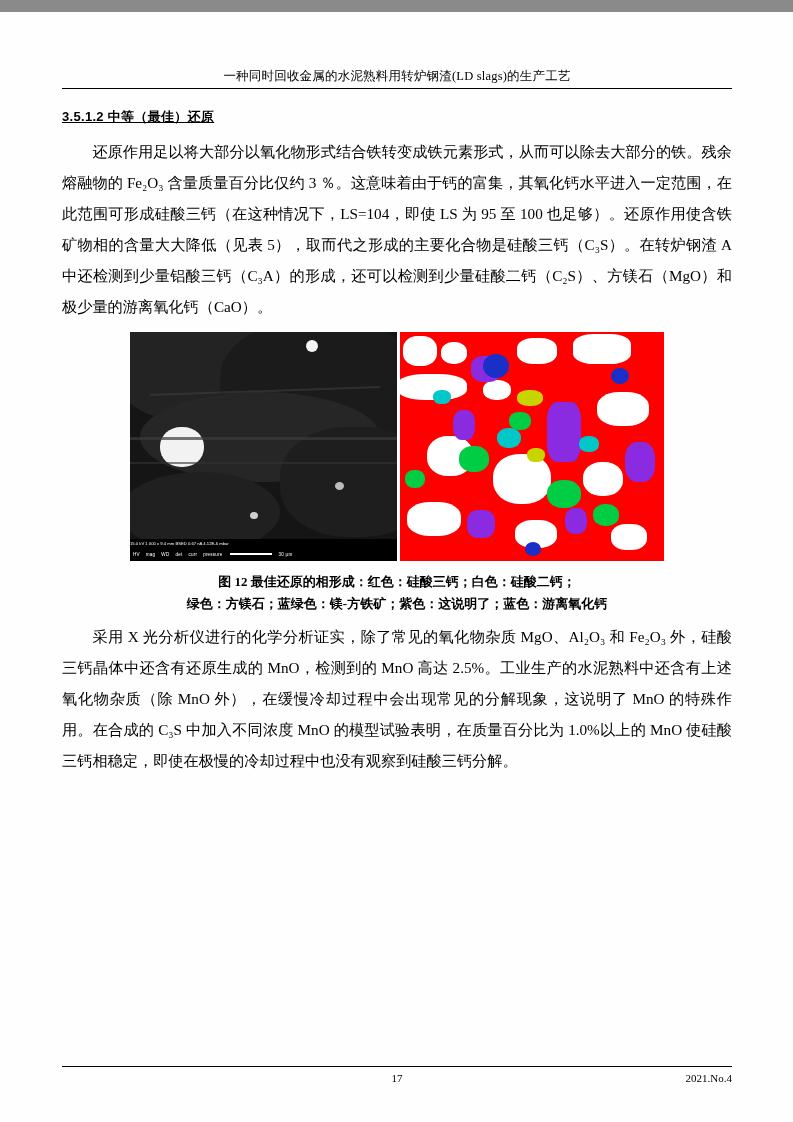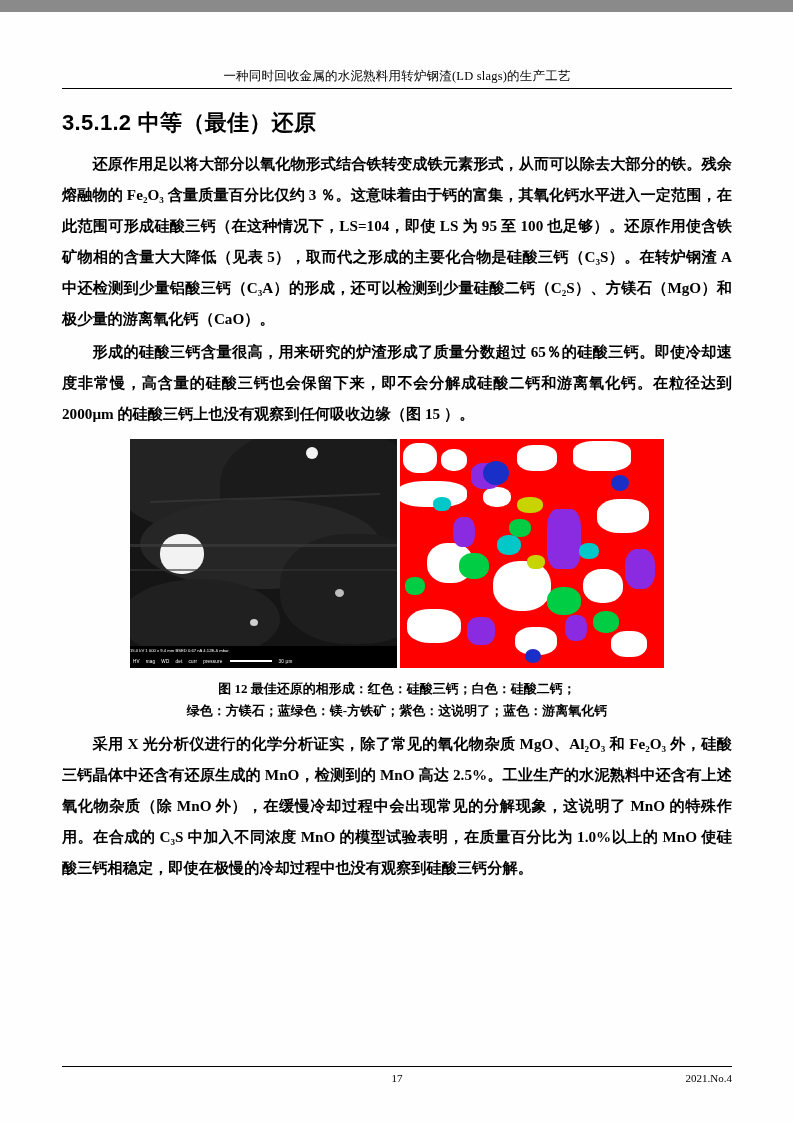--- a/index.html
+++ b/index.html
@@ -71,34 +71,34 @@
   }
 
   
   .content {
     position: absolute;
     left: 62px;
     top: 88px;
     width: 670px;
   }
   h2.section-title {
-    font-size: 22px;
+    font-size: 13px;
     font-weight: bold;
     margin: 8px 0 10px 0;
     letter-spacing: 0.3px;
     font-family: "Liberation Sans", sans-serif;
+    text-decoration: underline;
   }
   p.body {
     font-size: 15.2px;
     line-height: 31px;
     margin: 0 0 2px 0;
     text-align: justify;
     text-justify: inter-ideograph;
     text-indent: 2em;
-    font-weight: bold;
   }
 
   
   .figure {
     position: relative;
     margin: 10px auto 0 auto;
     width: 534px;
     height: 229px;
     display: flex;
   }
@@ -173,23 +173,20 @@
     <div class="header-rule"></div>
 
     <div class="content">
 
       <h2 class="section-title">3.5.1.2 中等（最佳）还原</h2>
 
       <p class="body">
         <span>还原作用足以将大部分以氧化物形式结合铁转变成铁元素形式，从而可以除去大部分的铁。残余熔融物的 Fe₂O₃ 含量质量百分比仅约 3 ％。这意味着由于钙的富集，其氧化钙水平进入一定范围，在此范围可形成硅酸三钙（在这种情况下，LS=104，即使 LS 为 95 至 100 也足够）。还原作用使含铁矿物相的含量大大降低（见表 5），取而代之形成的主要化合物是硅酸三钙（C₃S）。在转炉钢渣 A 中还检测到少量铝酸三钙（C₃A）的形成，还可以检测到少量硅酸二钙（C₂S）、方镁石（MgO）和极少量的游离氧化钙（CaO）。</span>
       </p>
 
-      <p class="body">
-        <span>形成的硅酸三钙含量很高，用来研究的炉渣形成了质量分数超过 65％的硅酸三钙。即使冷却速度非常慢，高含量的硅酸三钙也会保留下来，即不会分解成硅酸二钙和游离氧化钙。在粒径达到 2000μm 的硅酸三钙上也没有观察到任何吸收边缘（图 15 ）。</span>
-      </p>
 
       <div class="figure">
 
         <div class="fig-left">
 
           <div class="blob" style="left:-20px;top:-30px;width:180px;height:120px;background:#232323;border-radius:45%;"></div>
           <div class="blob" style="left:90px;top:-10px;width:200px;height:140px;background:#1b1b1b;border-radius:40%;"></div>
           <div class="blob" style="left:10px;top:60px;width:240px;height:90px;background:#262626;border-radius:50%;"></div>
           <div class="blob" style="left:150px;top:95px;width:150px;height:110px;background:#1e1e1e;border-radius:45%;"></div>
           <div class="blob" style="left:-10px;top:140px;width:160px;height:80px;background:#202020;border-radius:50%;"></div>

